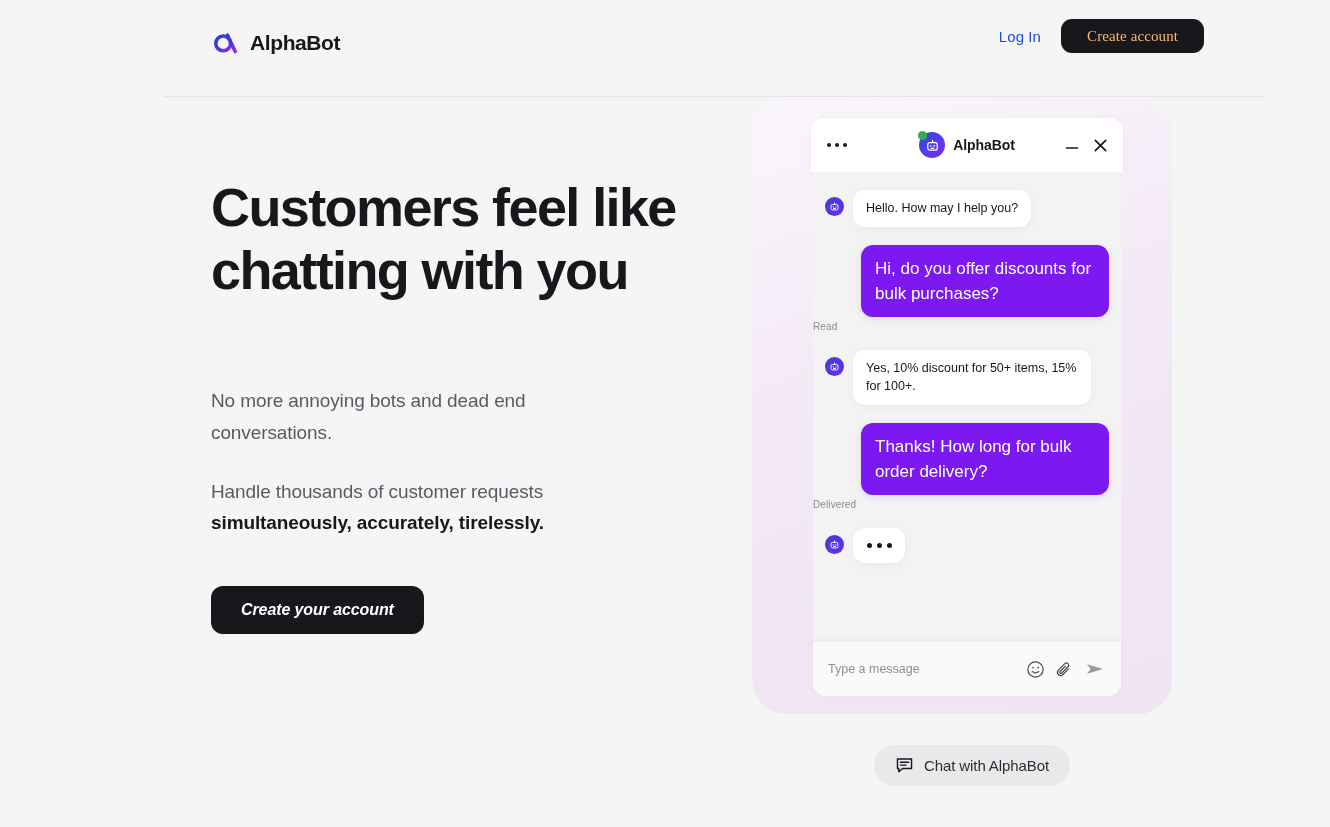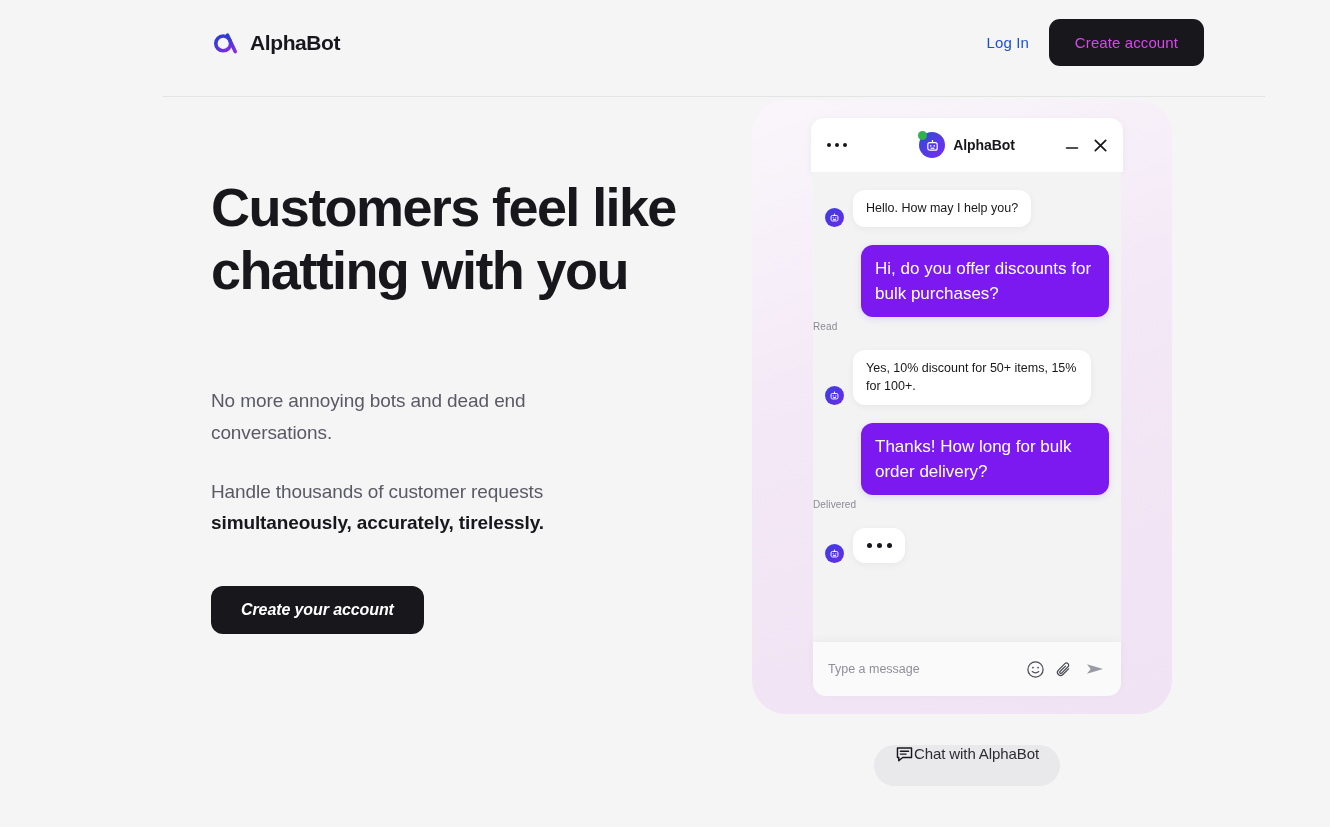--- a/index.html
+++ b/index.html
@@ -56,29 +56,29 @@
     padding: 8px 20px;
     text-decoration: none;
     letter-spacing: 0.1px;
     cursor: pointer;
     background: none;
     border: none;
     font-family: inherit;
   }
   .create-account-btn {
     background: #17171c;
-    color: #d946ef;
+    color: #fdba74;
     font-size: 15px;
     font-weight: 500;
     border: none;
     border-radius: 11px;
     padding: 0 26px;
-    height: 47px;
-    cursor: pointer;
-    font-family: Liberation Sans, sans-serif;
+    height: 34px;
+    cursor: pointer;
+    font-family: Liberation Serif, serif;
     letter-spacing: 0.1px;
   }
 
   .header-divider {
     position: absolute;
     left: 163px;
     top: 96px;
     width: 1102px;
     height: 1px;
     background: #e4e4e7;
@@ -231,21 +231,21 @@
     background: #f3f3f4;
     overflow: hidden;
   }
 
   .msg-row {
     display: flex;
     align-items: flex-start;
     gap: 9px;
     padding: 0 12px;
   }
-  .msg-row.bot { margin-top: 18px; align-items: flex-end; }
+  .msg-row.bot { margin-top: 18px; }
   .msg-row.user { justify-content: flex-end; margin-top: 18px; }
 
   .msg-avatar {
     width: 19px; height: 19px;
     border-radius: 50%;
     background: linear-gradient(135deg, #3a3fe0 0%, #6b2be8 100%);
     flex: none;
     margin-top: 7px;
     display: flex; align-items: center; justify-content: center;
   }
@@ -335,21 +335,22 @@
   
   .chat-pill {
     position: absolute;
     left: 874px;
     top: 745px;
     height: 41px;
     background: #e9e9ec;
     border: none;
     border-radius: 21px;
     display: flex;
-    align-items: flex-start;
+    align-items: center;
+    gap: 10px;
     padding: 0 21px;
     cursor: pointer;
     font-family: inherit;
   }
   .chat-pill .pill-label {
     font-size: 15px;
     color: #2c2c33;
     letter-spacing: -0.1px;
   }
   .chat-pill svg { display: block; }

